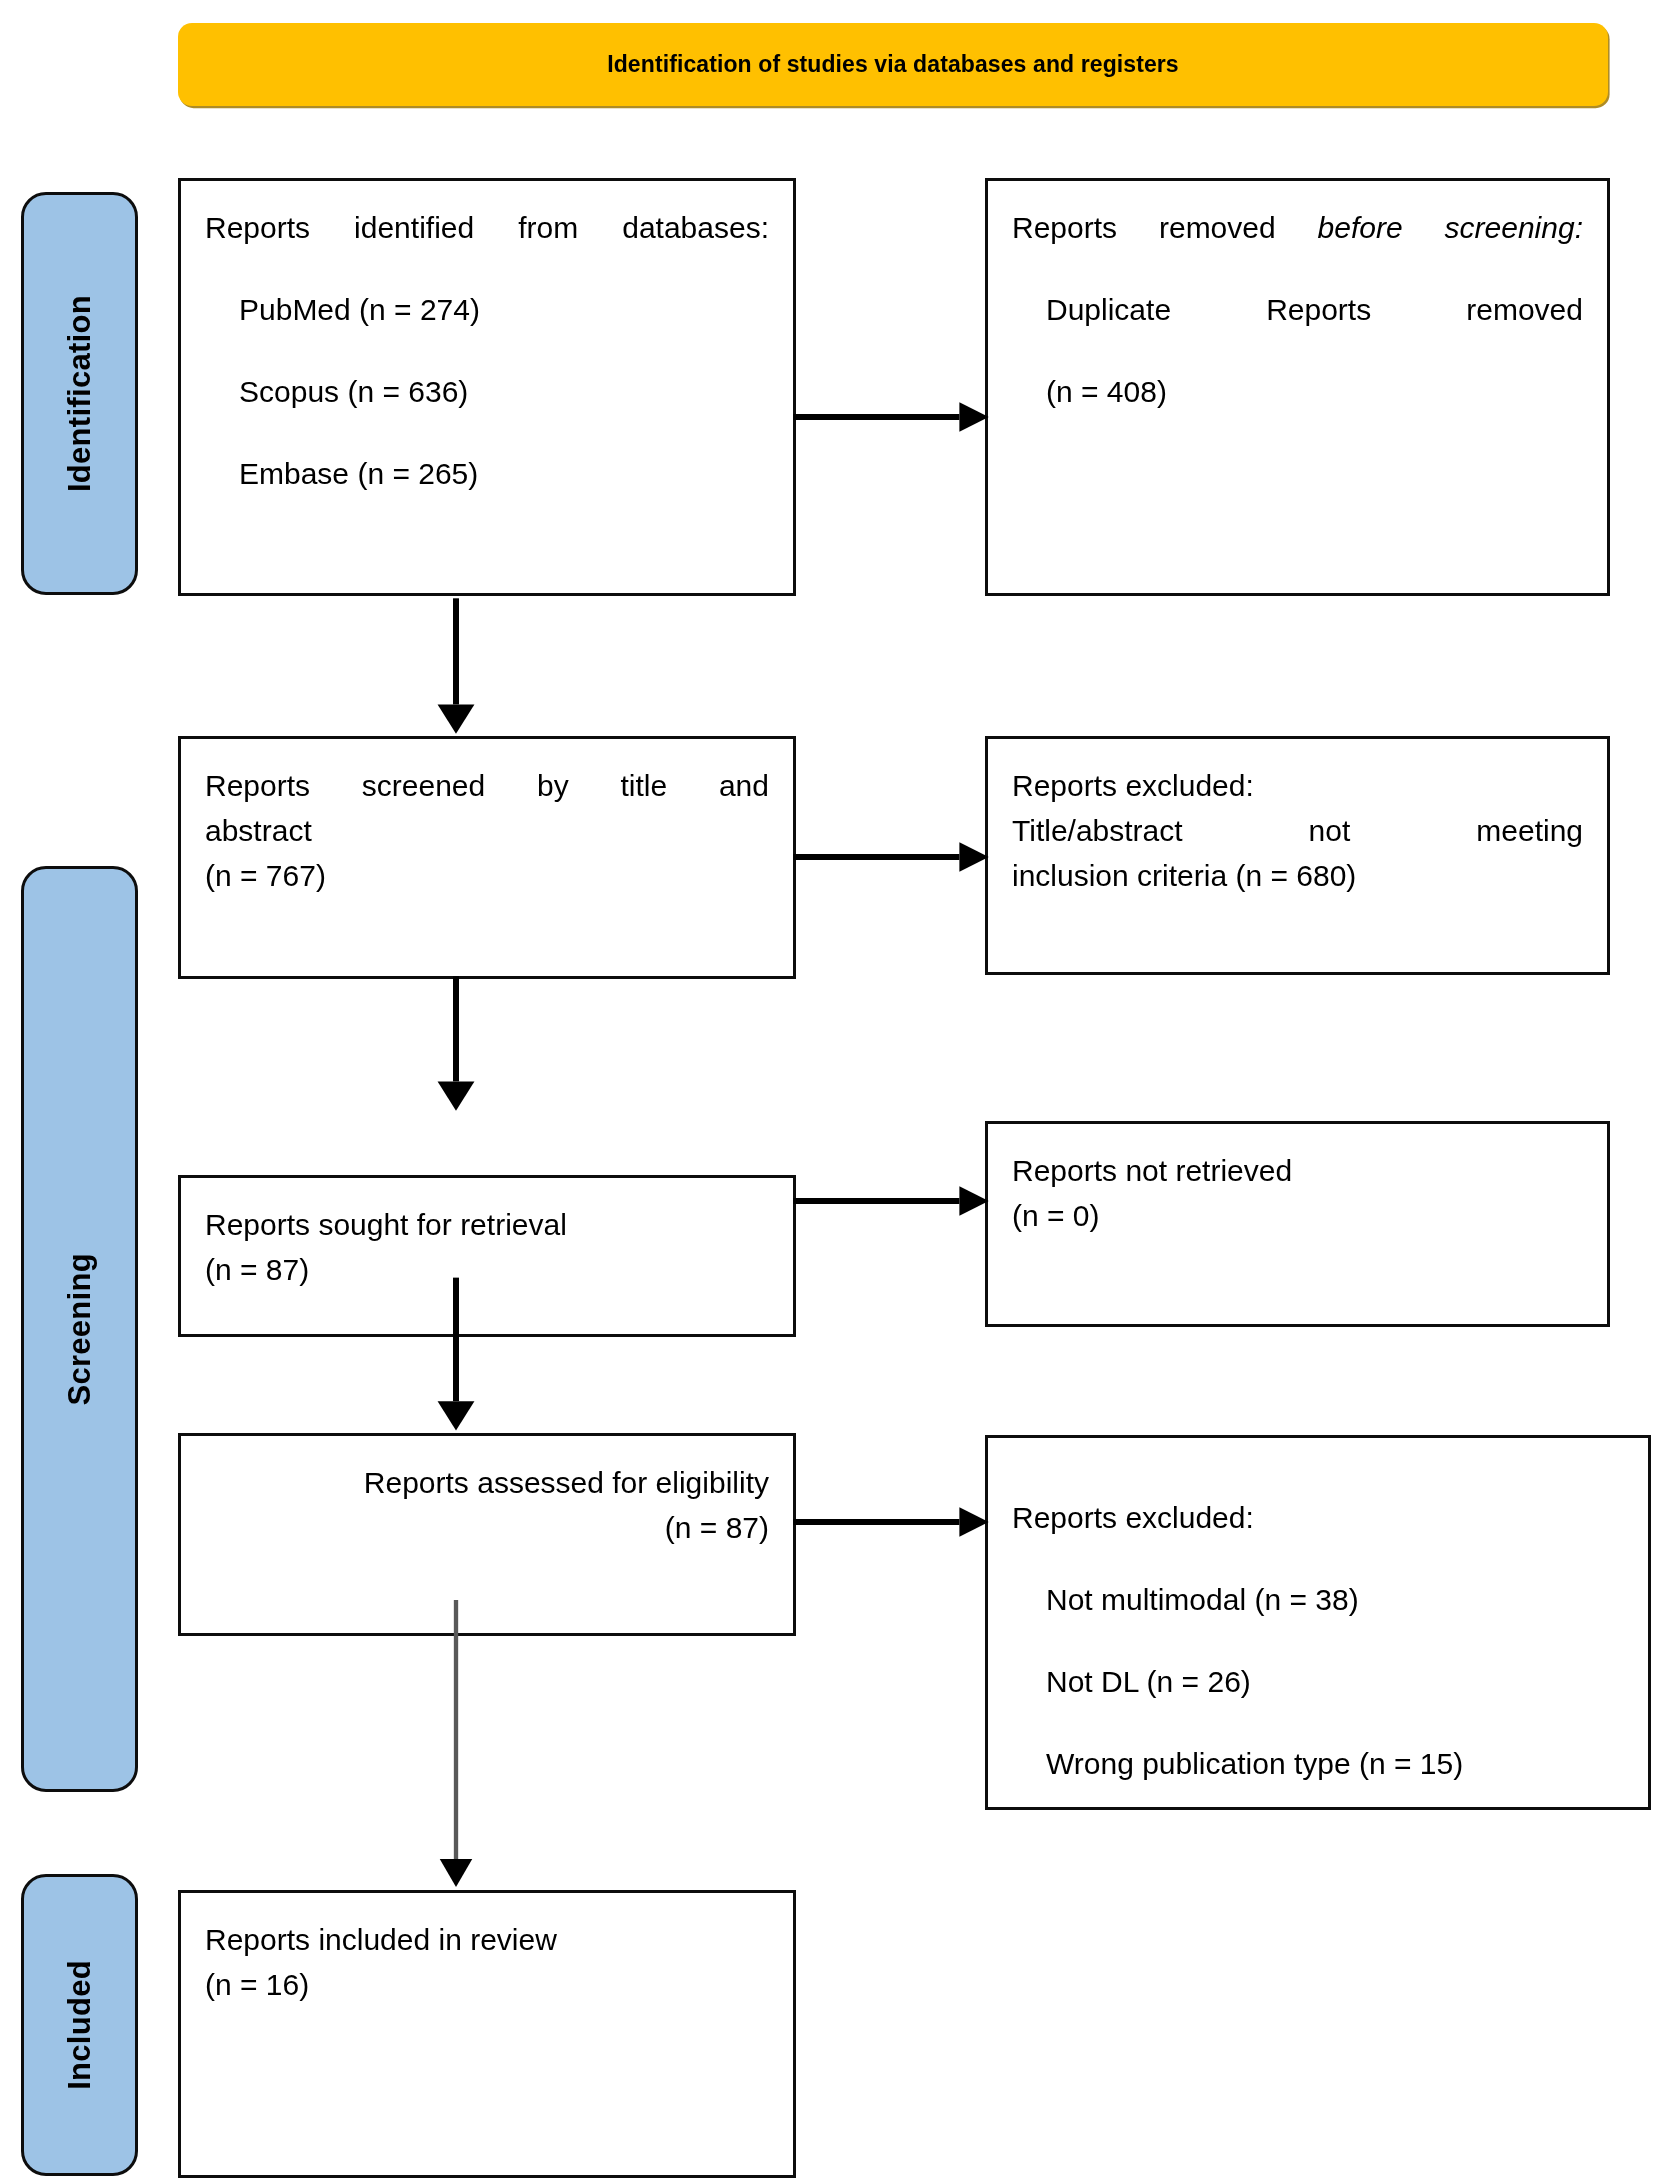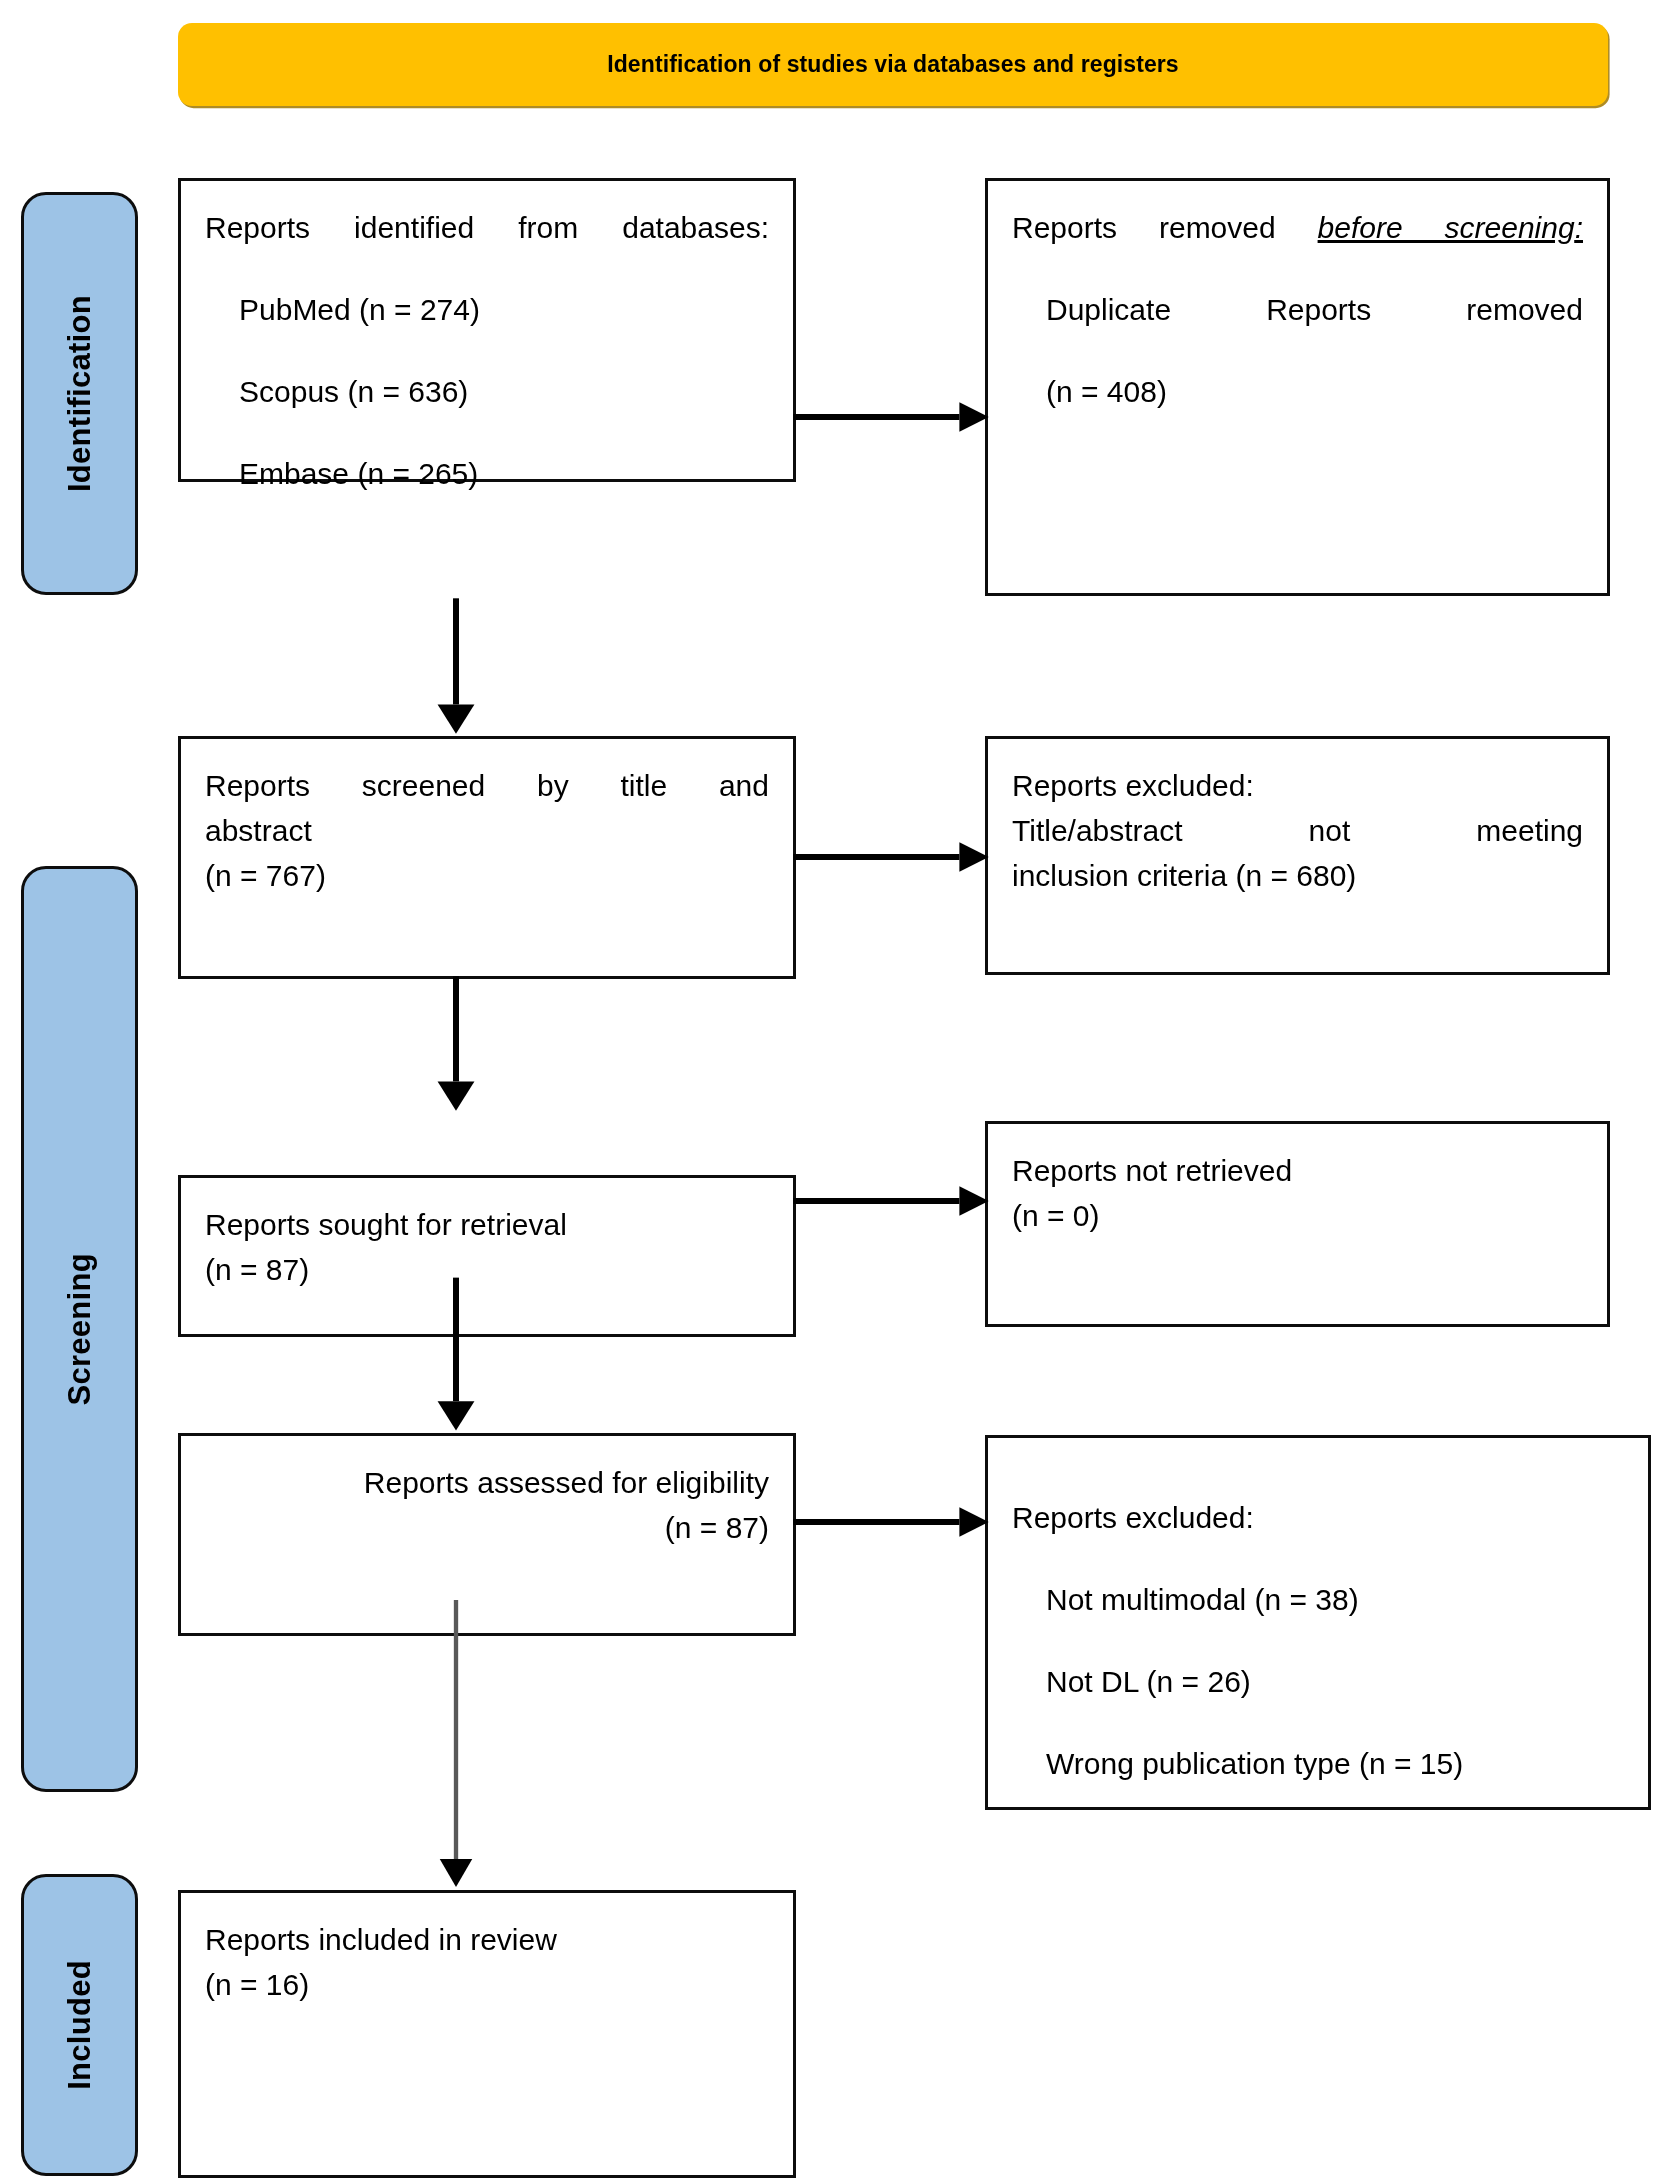--- a/index.html
+++ b/index.html
@@ -79,24 +79,24 @@
     line-height: 1.50;
     color: #000000;
   }
   .flow-text .just {
     text-align: justify;
     text-align-last: justify;
     margin: 0;
   }
   .flow-text p { margin: 0; }
   .flow-text .indent { padding-left: 34px; margin-top: 37px; }
-  .flow-text em { font-style: italic; text-decoration: underline; }
-
-  
-  #box-identified        { left: 178px;  top: 178px;  width: 618px; height: 304px; }
+  .flow-text em { font-style: italic; }
+
+  
+  #box-identified        { left: 178px;  top: 178px;  width: 618px; height: 418px; }
   #box-removed           { left: 985px; top: 178px;  width: 625px; height: 418px; }
   
   #box-screened          { left: 178px;  top: 736px; width: 618px; height: 243px; }
   #box-excluded-screen   { left: 985px; top: 736px; width: 625px; height: 239px; }
   
   #box-sought            { left: 178px;  top: 1175px; width: 618px; height: 162px; }
   #box-not-retrieved     { left: 985px; top: 1121px; width: 625px; height: 206px; }
   
   #box-eligibility       { left: 178px;  top: 1433px; width: 618px; height: 203px; text-align: right; }
   #box-excluded-elig     { left: 985px; top: 1435px; width: 666px; height: 375px; }

